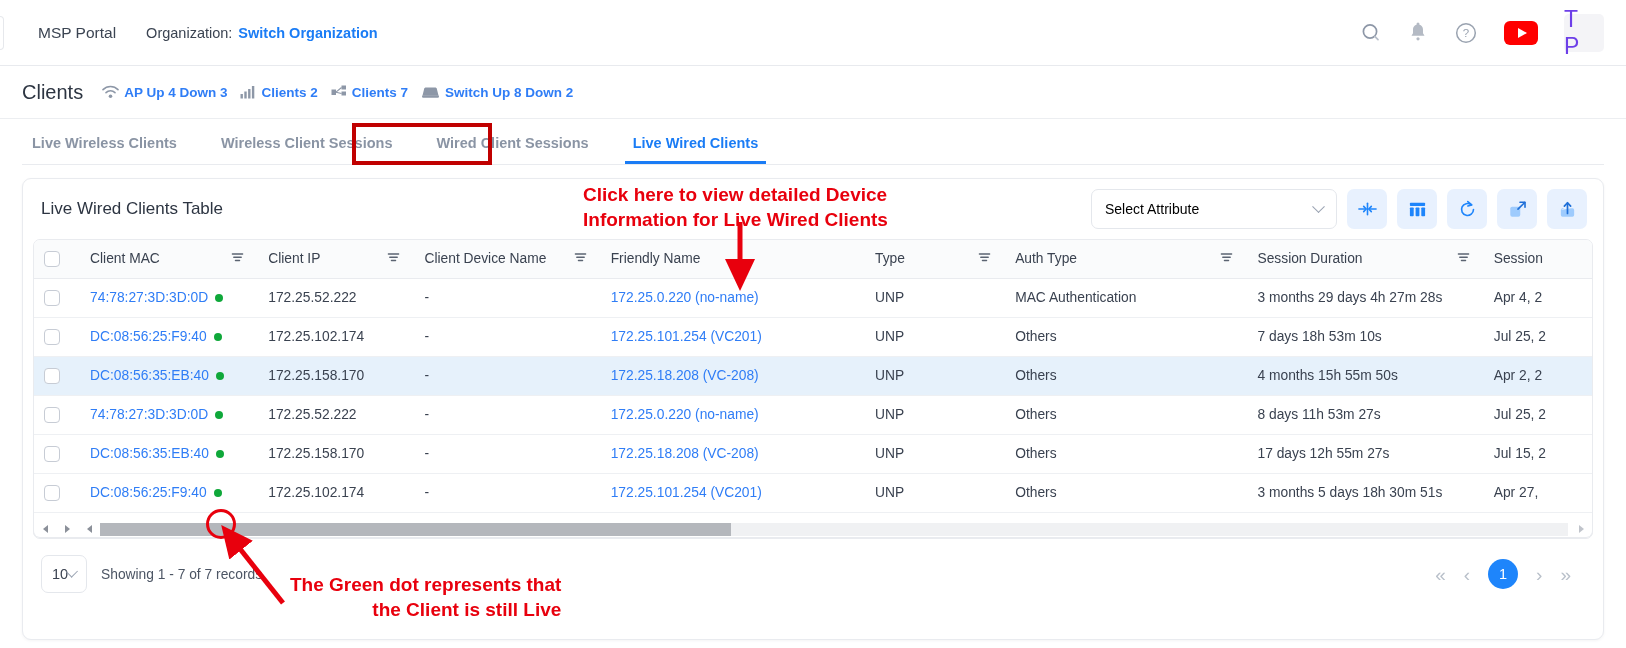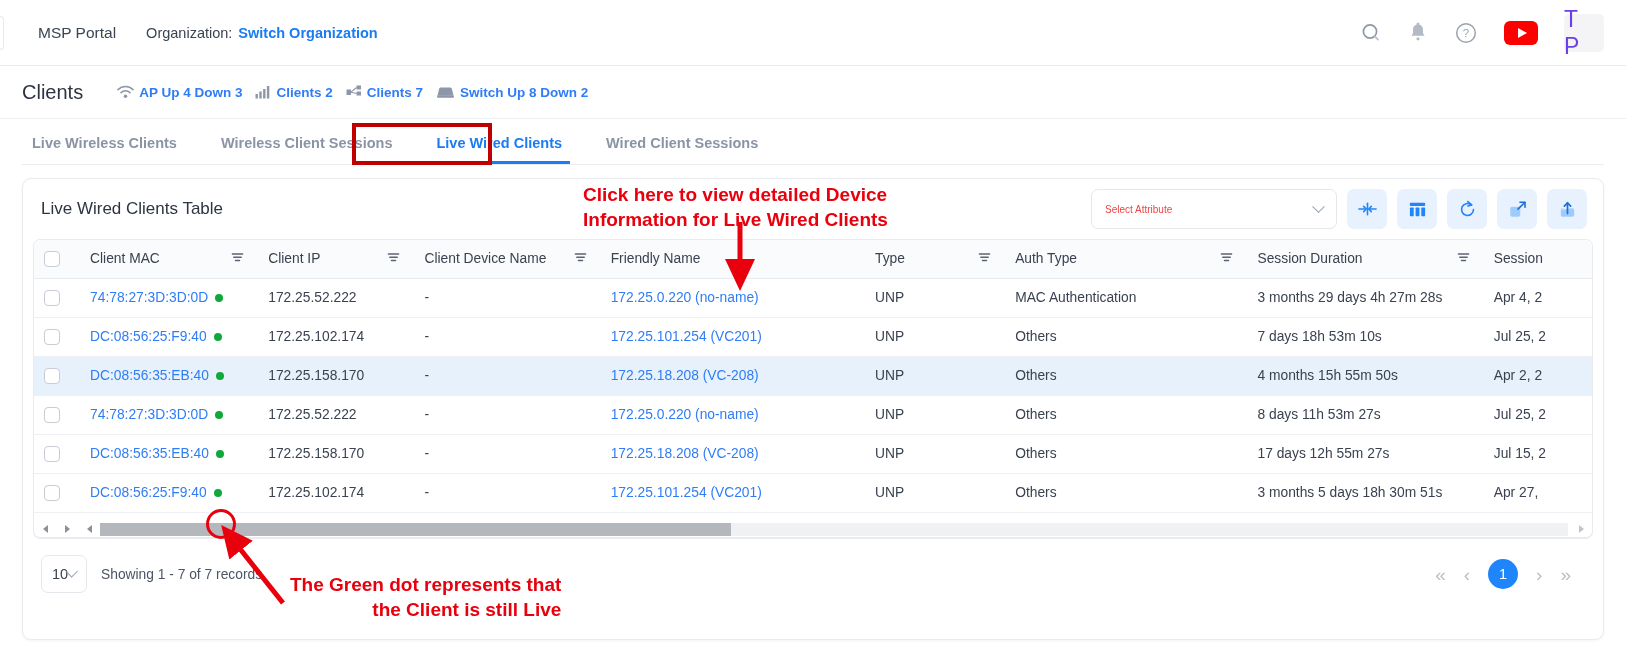--- a/index.html
+++ b/index.html
@@ -63,21 +63,21 @@
   }
 
   
   .clients-hdr {
     height: 53px;
     display: flex; align-items: center;
     padding: 0 22px 0 22px;
     background: #ffffff;
     border-bottom: 1px solid #eceef1;
   }
-  .clients-title { font-size: 20px; color: #2d3542; margin-right: 34px; }
+  .clients-title { font-size: 20px; color: #2d3542; margin-right: 19px; }
   .stats { display: flex; align-items: center; gap: 0px; }
   .stat-grp { display: flex; align-items: center; gap: 5px; margin-right: 13px; }
   .stat-txt { font-size: 13.5px; color: #2f7df6; font-weight: bold; white-space: nowrap; }
   .stat-ico { display: flex; align-items: center; color: #8d97a7; }
   .org-btn {
     margin-left: auto;
     background: #1e85fb; color: #ffffff;
     font-size: 13.5px; font-weight: bold;
     border: none; border-radius: 6px;
     padding: 11px 20px;
@@ -136,21 +136,21 @@
   }
   .card-title { font-size: 17px; color: #2d3542; }
   .toolbar { margin-left: auto; display: flex; align-items: center; gap: 10px; }
   .select-attr {
     width: 246px; height: 40px;
     border: 1px solid #e4e7ec; border-radius: 7px;
     display: flex; align-items: center;
     padding: 0 13px;
     background: #fff; cursor: pointer;
   }
-  .select-attr span { font-size: 10px; color: #ef4444; }
+  .select-attr span { font-size: 14px; color: #000000; }
   .chev {
     margin-left: auto; width: 9px; height: 9px;
     border-right: 1.6px solid #9aa3b2; border-bottom: 1.6px solid #9aa3b2;
     transform: rotate(45deg) translate(-2px,-2px);
   }
   .search-box {
     width: 146px; height: 40px;
     background: #f2f4f7; border-radius: 7px;
     display: flex; align-items: center; gap: 8px;
     padding: 0 12px; cursor: text;
@@ -374,22 +374,22 @@
       <span class="stat-txt">Switch Up 8  Down 2</span>
     </div>
   </div>
 
 </div>
 
 <div class="tabs-wrap">
   <div class="tabs">
     <div class="tab">Live Wireless Clients</div>
     <div class="tab">Wireless Client Sessions</div>
+    <div class="tab">Wired Client Sessions</div>
     <div class="tab active">Live Wired Clients</div>
-    <div class="tab">Wired Client Sessions</div>
   </div>
   <div class="tab-hl"></div>
 </div>
 
 <div class="card">
 
   <div class="card-head">
     <div class="card-title">Live Wired Clients Table</div>
 
     <div class="toolbar">

